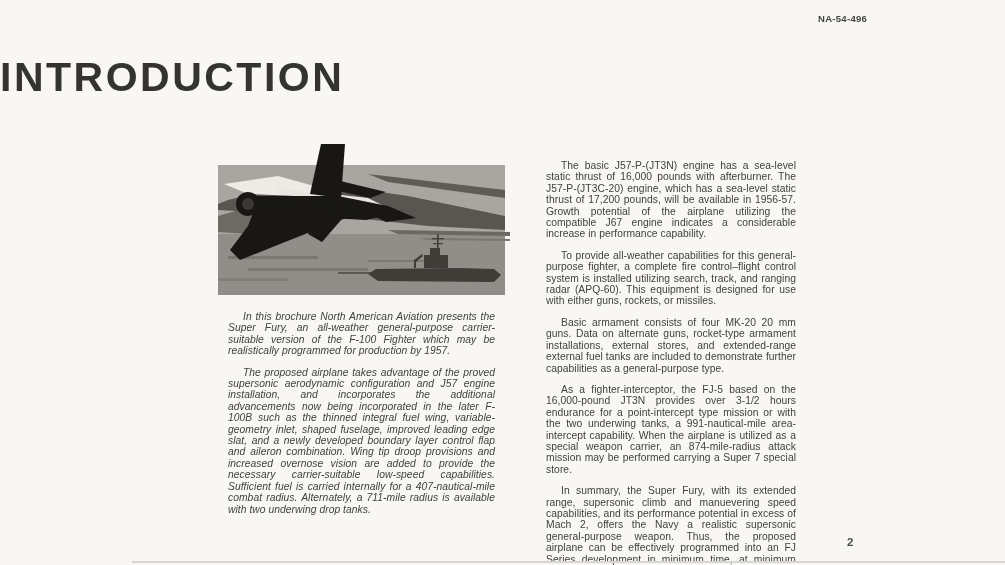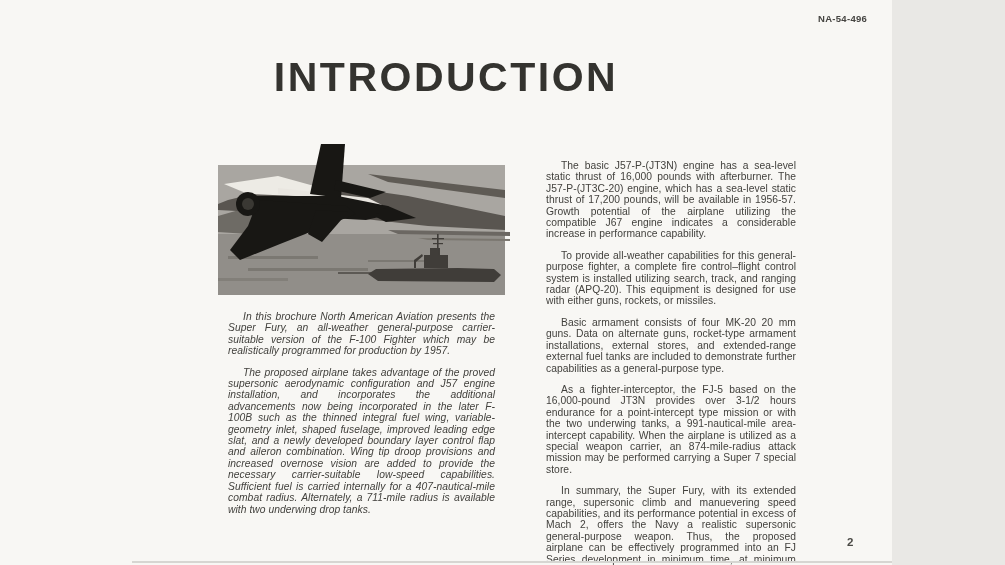--- a/index.html
+++ b/index.html
@@ -3,21 +3,21 @@
 <meta charset="utf-8">
 <style>
   html, body {
     margin: 0;
     padding: 0;
     background: #e9e8e5;
     font-family: "Liberation Sans", sans-serif;
   }
   .page {
     position: relative;
-    width: 892px;
+    width: 1005px;
     height: 565px;
     background: #f8f7f4;
     overflow: hidden;
     color: #403f3b;
   }
   .doc-number {
     position: absolute;
     top: 13px;
     left: 818px;
     font-size: 9.5px;
@@ -25,21 +25,20 @@
     letter-spacing: 0.3px;
     color: #454441;
     transform: scaleY(1.05);
   }
   .title {
     position: absolute;
     top: 54px;
     left: 0;
     width: 100%;
     margin: 0;
-    text-align: center;
     font-size: 41px;
     font-weight: 900;
     letter-spacing: 2.5px;
     color: #34332f;
     font-family: "Liberation Sans", sans-serif;
   }
   .col-left {
     position: absolute;
     left: 218px;
     top: 138px;
@@ -149,21 +148,21 @@
 
     <div class="body-text">
         <p>In this brochure North American Aviation presents the Super Fury, an all-weather general-purpose carrier-suitable version of the F-100 Fighter which may be realistically programmed for production by 1957.</p>
         <p>The proposed airplane takes advantage of the proved supersonic aerodynamic configuration and J57 engine installation, and incorporates the additional advancements now being incorporated in the later F-100B such as the thinned integral fuel wing, variable-geometry inlet, shaped fuselage, improved leading edge slat, and a newly developed boundary layer control flap and aileron combination. Wing tip droop provisions and increased overnose vision are added to provide the necessary carrier-suitable low-speed capabilities. Sufficient fuel is carried internally for a 407-nautical-mile combat radius. Alternately, a 711-mile radius is available with two underwing drop tanks.</p>
       </div>
   </div>
 
   <div class="col-right">
     <div class="body-text">
         <p>The basic J57-P-(JT3N) engine has a sea-level static thrust of 16,000 pounds with afterburner. The J57-P-(JT3C-20) engine, which has a sea-level static thrust of 17,200 pounds, will be available in 1956-57. Growth potential of the airplane utilizing the compatible J67 engine indicates a considerable increase in performance capability.</p>
-        <p>To provide all-weather capabilities for this general-purpose fighter, a complete fire control–flight control system is installed utilizing search, track, and ranging radar (APQ-20). This equipment is designed for use with either guns, rockets, or missiles.</p>
+        <p>To provide all-weather capabilities for this general-purpose fighter, a complete fire control–flight control system is installed utilizing search, track, and ranging radar (APQ-60). This equipment is designed for use with either guns, rockets, or missiles.</p>
         <p>Basic armament consists of four MK-20 20 mm guns. Data on alternate guns, rocket-type armament installations, external stores, and extended-range external fuel tanks are included to demonstrate further capabilities as a general-purpose type.</p>
         <p>As a fighter-interceptor, the FJ-5 based on the 16,000-pound JT3N provides over 3-1/2 hours endurance for a point-intercept type mission or with the two underwing tanks, a 991-nautical-mile area-intercept capability. When the airplane is utilized as a special weapon carrier, an 874-mile-radius attack mission may be performed carrying a Super 7 special store.</p>
         <p>In summary, the Super Fury, with its extended range, supersonic climb and manuevering speed capabilities, and its performance potential in excess of Mach 2, offers the Navy a realistic supersonic general-purpose weapon. Thus, the proposed airplane can be effectively programmed into an FJ Series development in minimum time, at minimum cost, and utilziing existing facilities.</p>
       </div>
   </div>
 
   <div class="page-number">2</div>
 
   <div class="scan-edge"></div>
 

